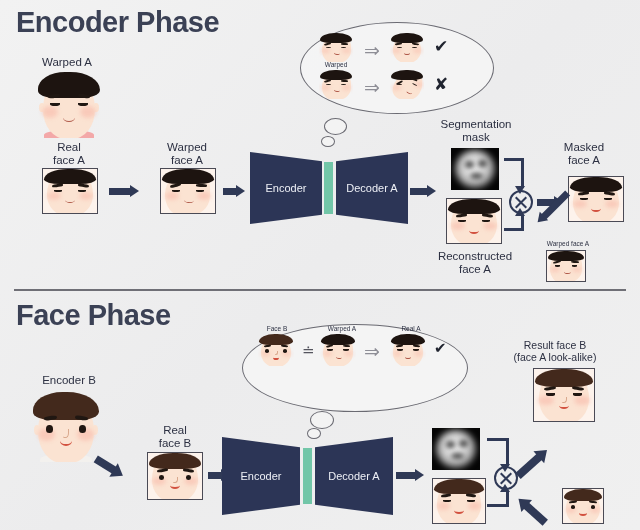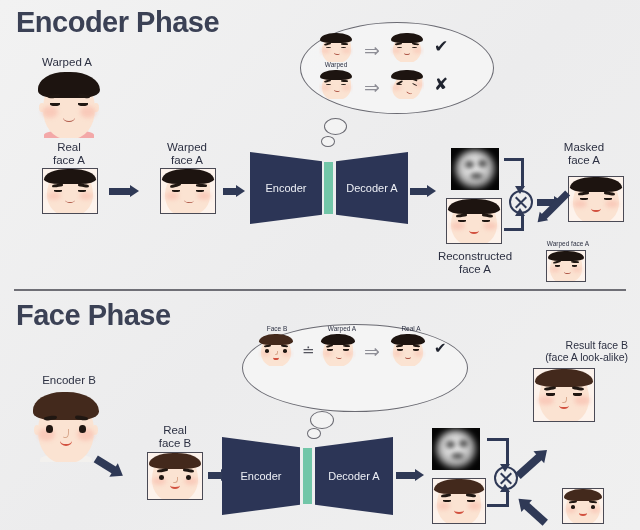--- a/index.html
+++ b/index.html
@@ -386,20 +386,22 @@
       <div class="fhair"></div>
       <div class="fbrowL"></div>
       <div class="fbrowR"></div>
       <div class="feyeL"></div>
       <div class="feyeR"></div>
       <div class="fmouth"></div>
     </div>
   </div>
   <div class="mark" style="left:434px; top:76px; font-size:17px;">✘</div>
 
+  <div class="lbl lbl-lg" style="left:428px; top:118px; width:96px;">Segmentation
+mask</div>
   <div class="mask-img" style="left:451px; top:148px; width:48px; height:42px;">
     <div class="mask-blob" style="left:4px; top:2px; width:40px; height:38px;"></div>
     <div class="mask-hole" style="left:14px; top:13px; width:9px; height:7px;"></div>
     <div class="mask-hole" style="left:27px; top:12px; width:9px; height:7px;"></div>
     <div class="mask-hole" style="left:19px; top:25px; width:13px; height:6px;"></div>
   </div>
 
   <div class="arrow" style="left:410px; top:184px; width:30px; height:14px;">
     <span class="shaft" style="left:0; top:4px; width:18px; height:7px;"></span>
     <span class="head head-r" style="left:17px; top:1px;"></span>
@@ -654,21 +656,21 @@
       <div class="fcheekR"></div>
       <div class="fhair brown"></div>
       <div class="fbrowL"></div>
       <div class="fbrowR"></div>
       <div class="feyeL open"></div>
       <div class="feyeR open"></div>
       <div class="fmouth red"></div>
     </div>
   </div>
 
-  <div class="lbl lbl-md" style="left:482px; top:340px; width:146px;text-align:right;">Result face B
+  <div class="lbl lbl-md" style="left:482px; top:340px; width:146px;">Result face B
 (face A look-alike)</div>
   <div class="photo" style="left:533px; top:368px; width:62px; height:54px;">
     <div class="face">
       <div class="fskin" style="top:2%;height:104%;"></div>
       <div class="fcheekL"></div>
       <div class="fcheekR"></div>
       <div class="fhair brown"></div>
       <div class="fbrowL"></div>
       <div class="fbrowR"></div>
       <div class="feyeL"></div>

